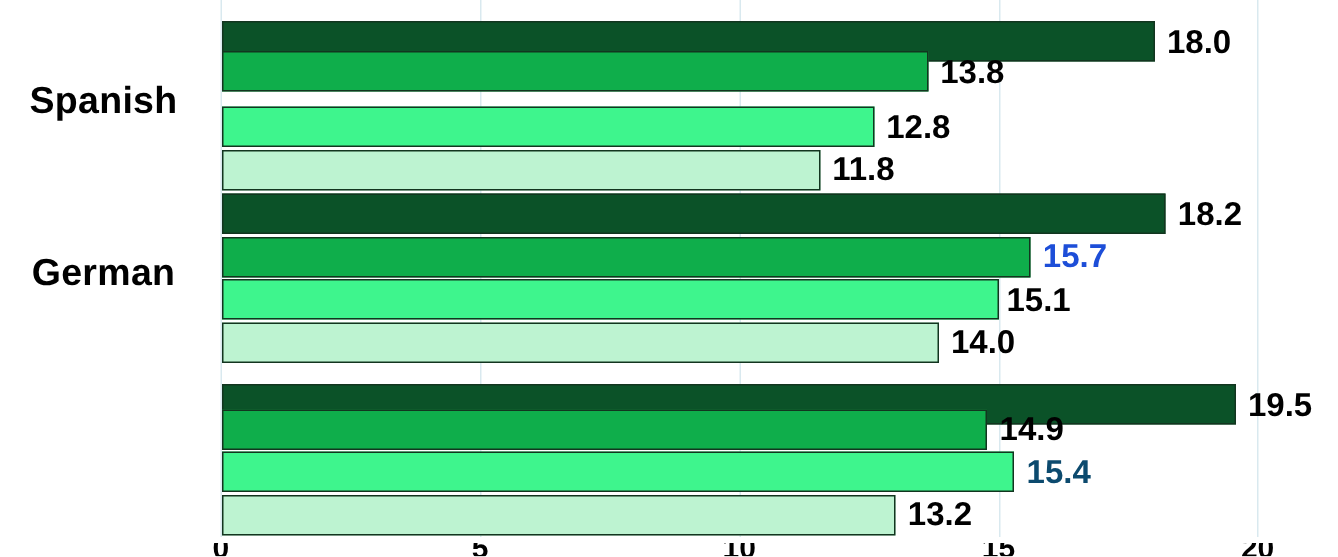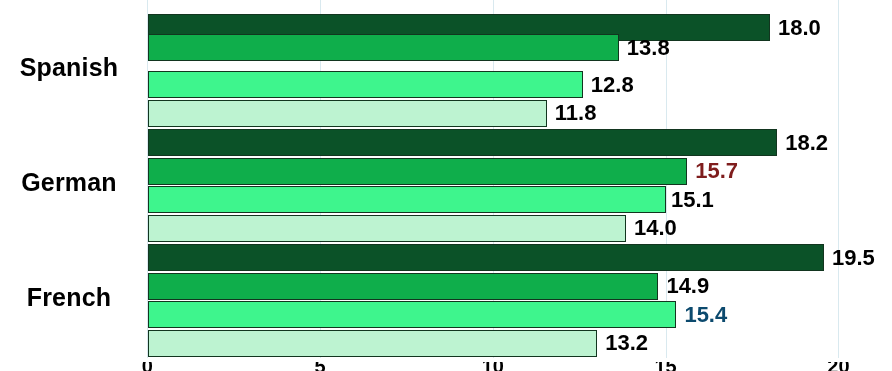--- a/index.html
+++ b/index.html
@@ -134,34 +134,33 @@
           </div>
         </div>
         <div class="cat-group" style="top: 129px; height: 114px;">
           <div class="cat-label" style="top: 39px; color: rgb(0, 0, 0);">German</div>
           <div class="bar-row" style="top: 0px; height: 27px; width: 744px; padding-left: 45px;">
             <div class="bar" style="width: 629.2px; background: rgb(11, 82, 40); border-color: rgb(18, 53, 31);"></div>
             <div class="bar-value" style="left: 637.2px; color: rgb(0, 0, 0);">18.2</div>
           </div>
           <div class="bar-row" style="top: 28.5px; height: 27px; width: 744px;">
             <div class="bar" style="width: 539.2px; background: rgb(15, 174, 75); border-color: rgb(18, 53, 31);"></div>
-            <div class="bar-value" style="left: 547.2px; color: #7f1d1d;">15.7</div>
+            <div class="bar-value" style="left: 547.2px; color: #1d4ed8;">15.7</div>
           </div>
           <div class="bar-row" style="top: 57px; height: 27px; width: 744px;">
             <div class="bar" style="width: 517.6px; background: rgb(62, 245, 141); border-color: rgb(18, 53, 31);"></div>
             <div class="bar-value" style="left: 496px; color: rgb(0, 0, 0); margin-left: 27px;">15.1</div>
           </div>
           <div class="bar-row" style="top: 85.5px; height: 27px; width: 744px;">
             <div class="bar" style="width: 478px; background: rgb(189, 243, 209); border-color: rgb(18, 53, 31);"></div>
             <div class="bar-value" style="left: 486px; color: rgb(0, 0, 0);">14.0</div>
           </div>
         </div>
         <div class="cat-group" style="top: 244px; height: 114px;">
-          <div class="cat-label" style="top: 39px; color: rgb(0, 0, 0);">French</div>
-          <div class="bar-row" style="top: 0px; height: 27px; width: 652px; text-decoration: underline;">
+          <div class="bar-row" style="top: 12px; height: 27px; width: 652px; text-decoration: underline;">
             <div class="bar" style="width: 676px; background: rgb(11, 82, 40); border-color: rgb(18, 53, 31);"></div>
             <div class="bar-value" style="left: 684px; color: rgb(0, 0, 0);">19.5</div>
           </div>
           <div class="bar-row" style="top: 28.5px; height: 27px; width: 744px;">
             <div class="bar" style="width: 510.4px; background: rgb(15, 174, 75); border-color: rgb(18, 53, 31);"></div>
             <div class="bar-value" style="left: 518.4px; color: rgb(0, 0, 0);">14.9</div>
           </div>
           <div class="bar-row" style="top: 57px; height: 27px; width: 744px;">
             <div class="bar" style="width: 528.4px; background: rgb(62, 245, 141); border-color: rgb(18, 53, 31);"></div>
             <div class="bar-value" style="left: 536.4px; color: #0c4a6e;">15.4</div>

